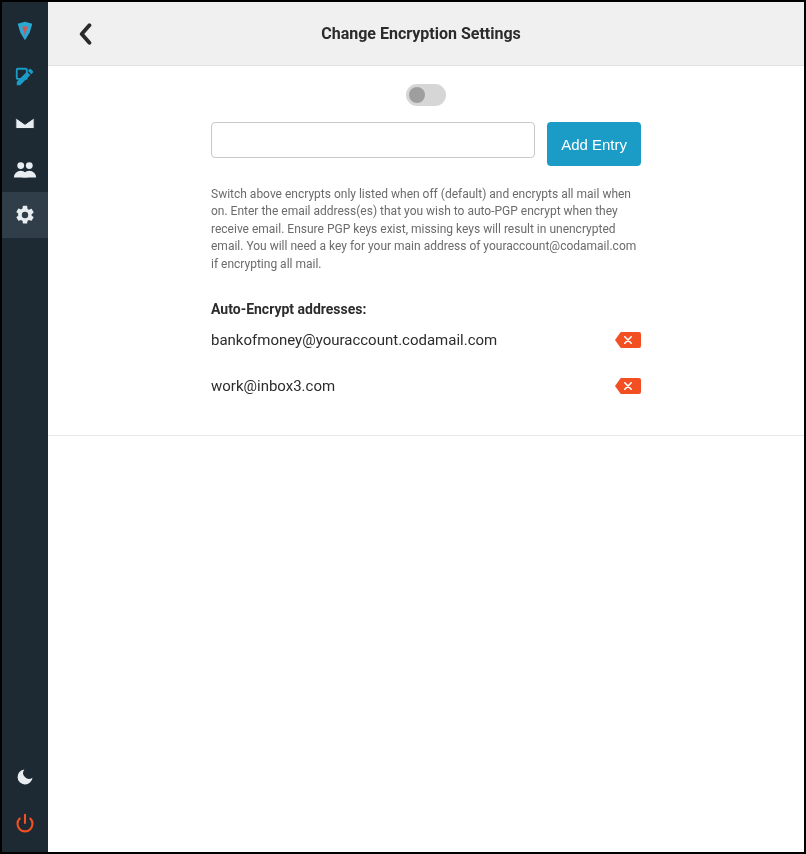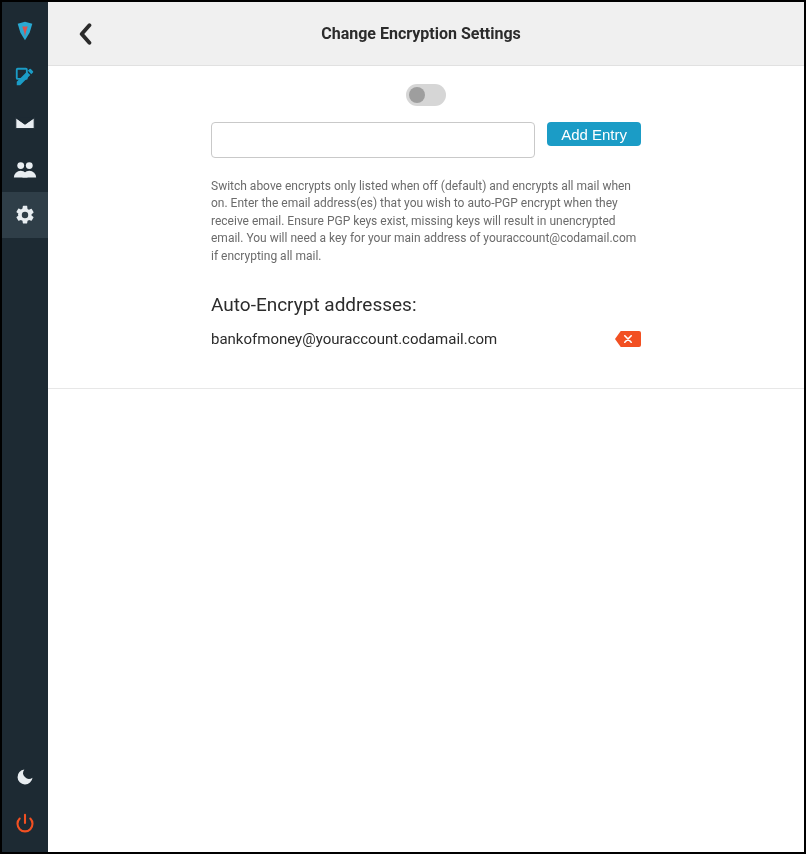--- a/index.html
+++ b/index.html
@@ -113,38 +113,38 @@
   .text-input {
     flex: 1;
     height: 36px;
     border: 1px solid #c9c9c9;
     border-radius: 4px;
     padding: 0 10px;
     font-size: 14px;
     outline: none;
   }
   .add-btn {
-    height: 24px;
+    height: 44px;
     padding: 0 14px;
     background: #1b9cc6;
     color: #fff;
     border: none;
     border-radius: 4px;
     font-size: 15px;
     cursor: pointer;
   }
   .helper-text {
     color: #6b6b6b;
     font-size: 12px;
     line-height: 1.45;
     margin-bottom: 28px;
   }
   .section-heading {
-    font-size: 19px;
-    font-weight: 400;
+    font-size: 14px;
+    font-weight: 700;
     color: #2c2c2c;
     margin-bottom: 14px;
   }
   .addr-list { display: flex; flex-direction: column; gap: 28px; }
   .addr-row {
     display: flex;
     align-items: center;
     justify-content: space-between;
     font-size: 15px;
     color: #2c2c2c;
@@ -252,20 +252,28 @@
 
         <div class="addr-list">
           <div class="addr-row">
             <span>bankofmoney@youraccount.codamail.com</span>
             <span class="delete-tag">
               <svg width="8" height="8" viewBox="0 0 10 10">
                 <path d="M1 1 L9 9 M9 1 L1 9" stroke="#fff" stroke-width="2" stroke-linecap="round"></path>
               </svg>
             </span>
           </div>
+          <div class="addr-row">
+            <span>work@inbox3.com</span>
+            <span class="delete-tag">
+              <svg width="8" height="8" viewBox="0 0 10 10">
+                <path d="M1 1 L9 9 M9 1 L1 9" stroke="#fff" stroke-width="2" stroke-linecap="round"></path>
+              </svg>
+            </span>
+          </div>
         </div>
 
       </div>
     </section>
 
     <div class="footer-space"></div>
 
   </main>
 
 </div>

